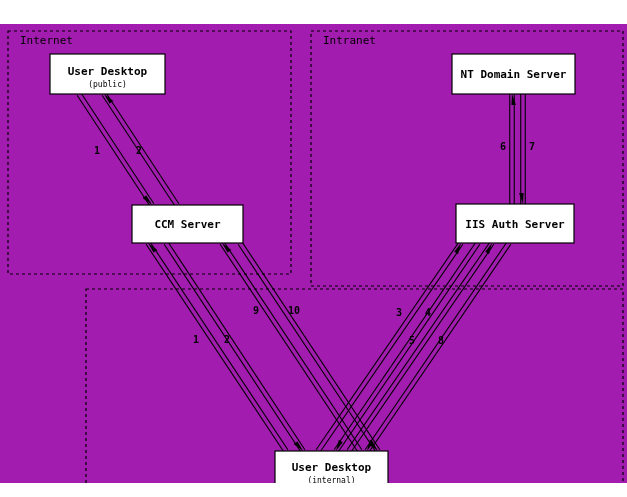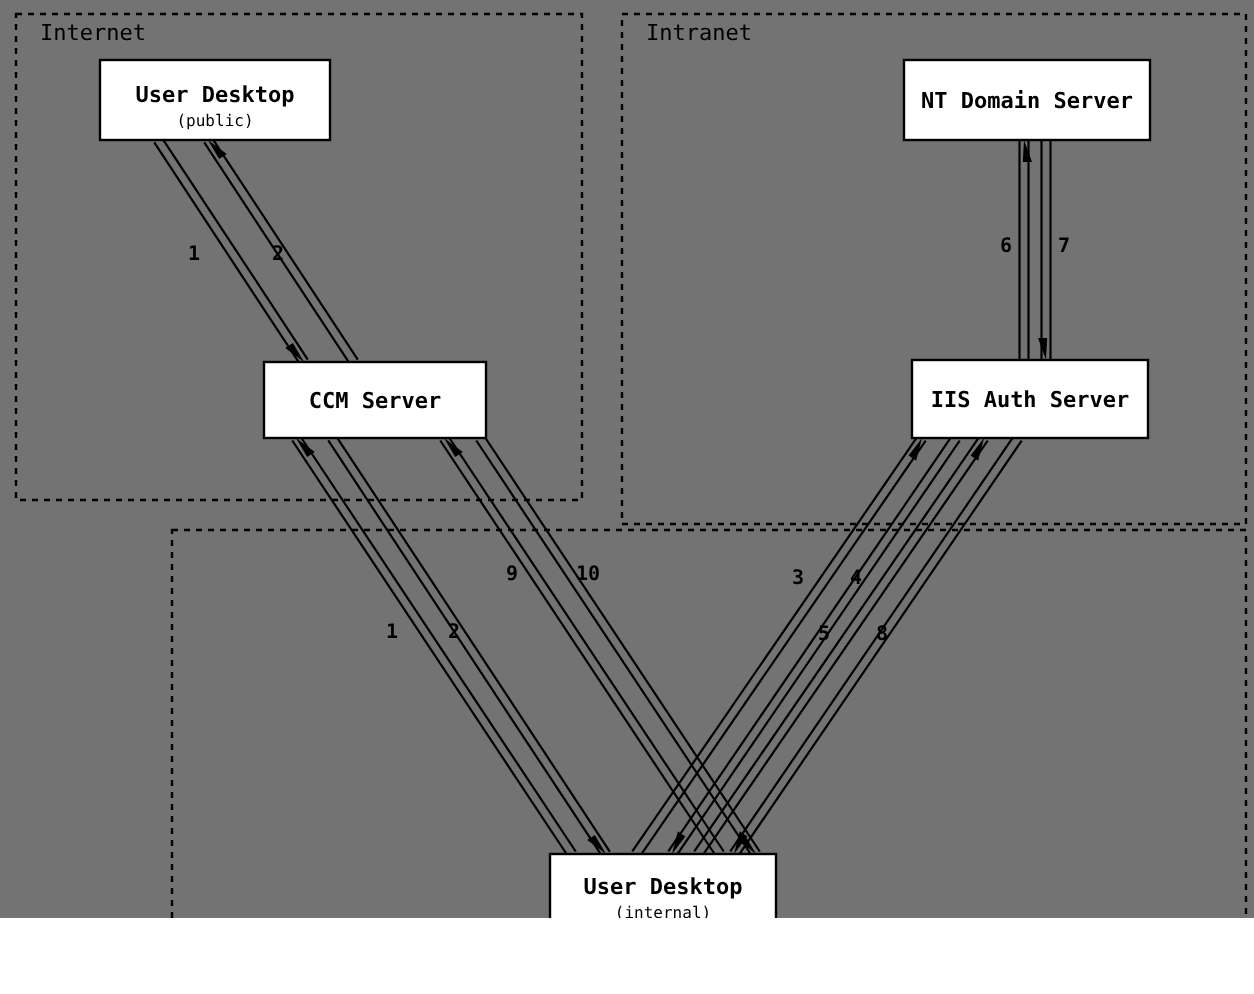--- a/index.html
+++ b/index.html
@@ -4,23 +4,24 @@
 <style>
   html, body {
     margin: 0;
     padding: 0;
     background: #ffffff;
   }
   #diagram-root {
     position: relative;
     width: 627px;
     height: 459px;
-    background: #737373;
+    background: #a21caf;
     font-family: "DejaVu Sans Mono", monospace;
     overflow: hidden;
+    margin-top: 24px;
   }
   svg.layer {
     position: absolute;
     top: 0;
     left: 0;
     width: 627px;
     height: 497px;
   }
   .zone-label {
     font-family: "DejaVu Sans Mono", monospace;

